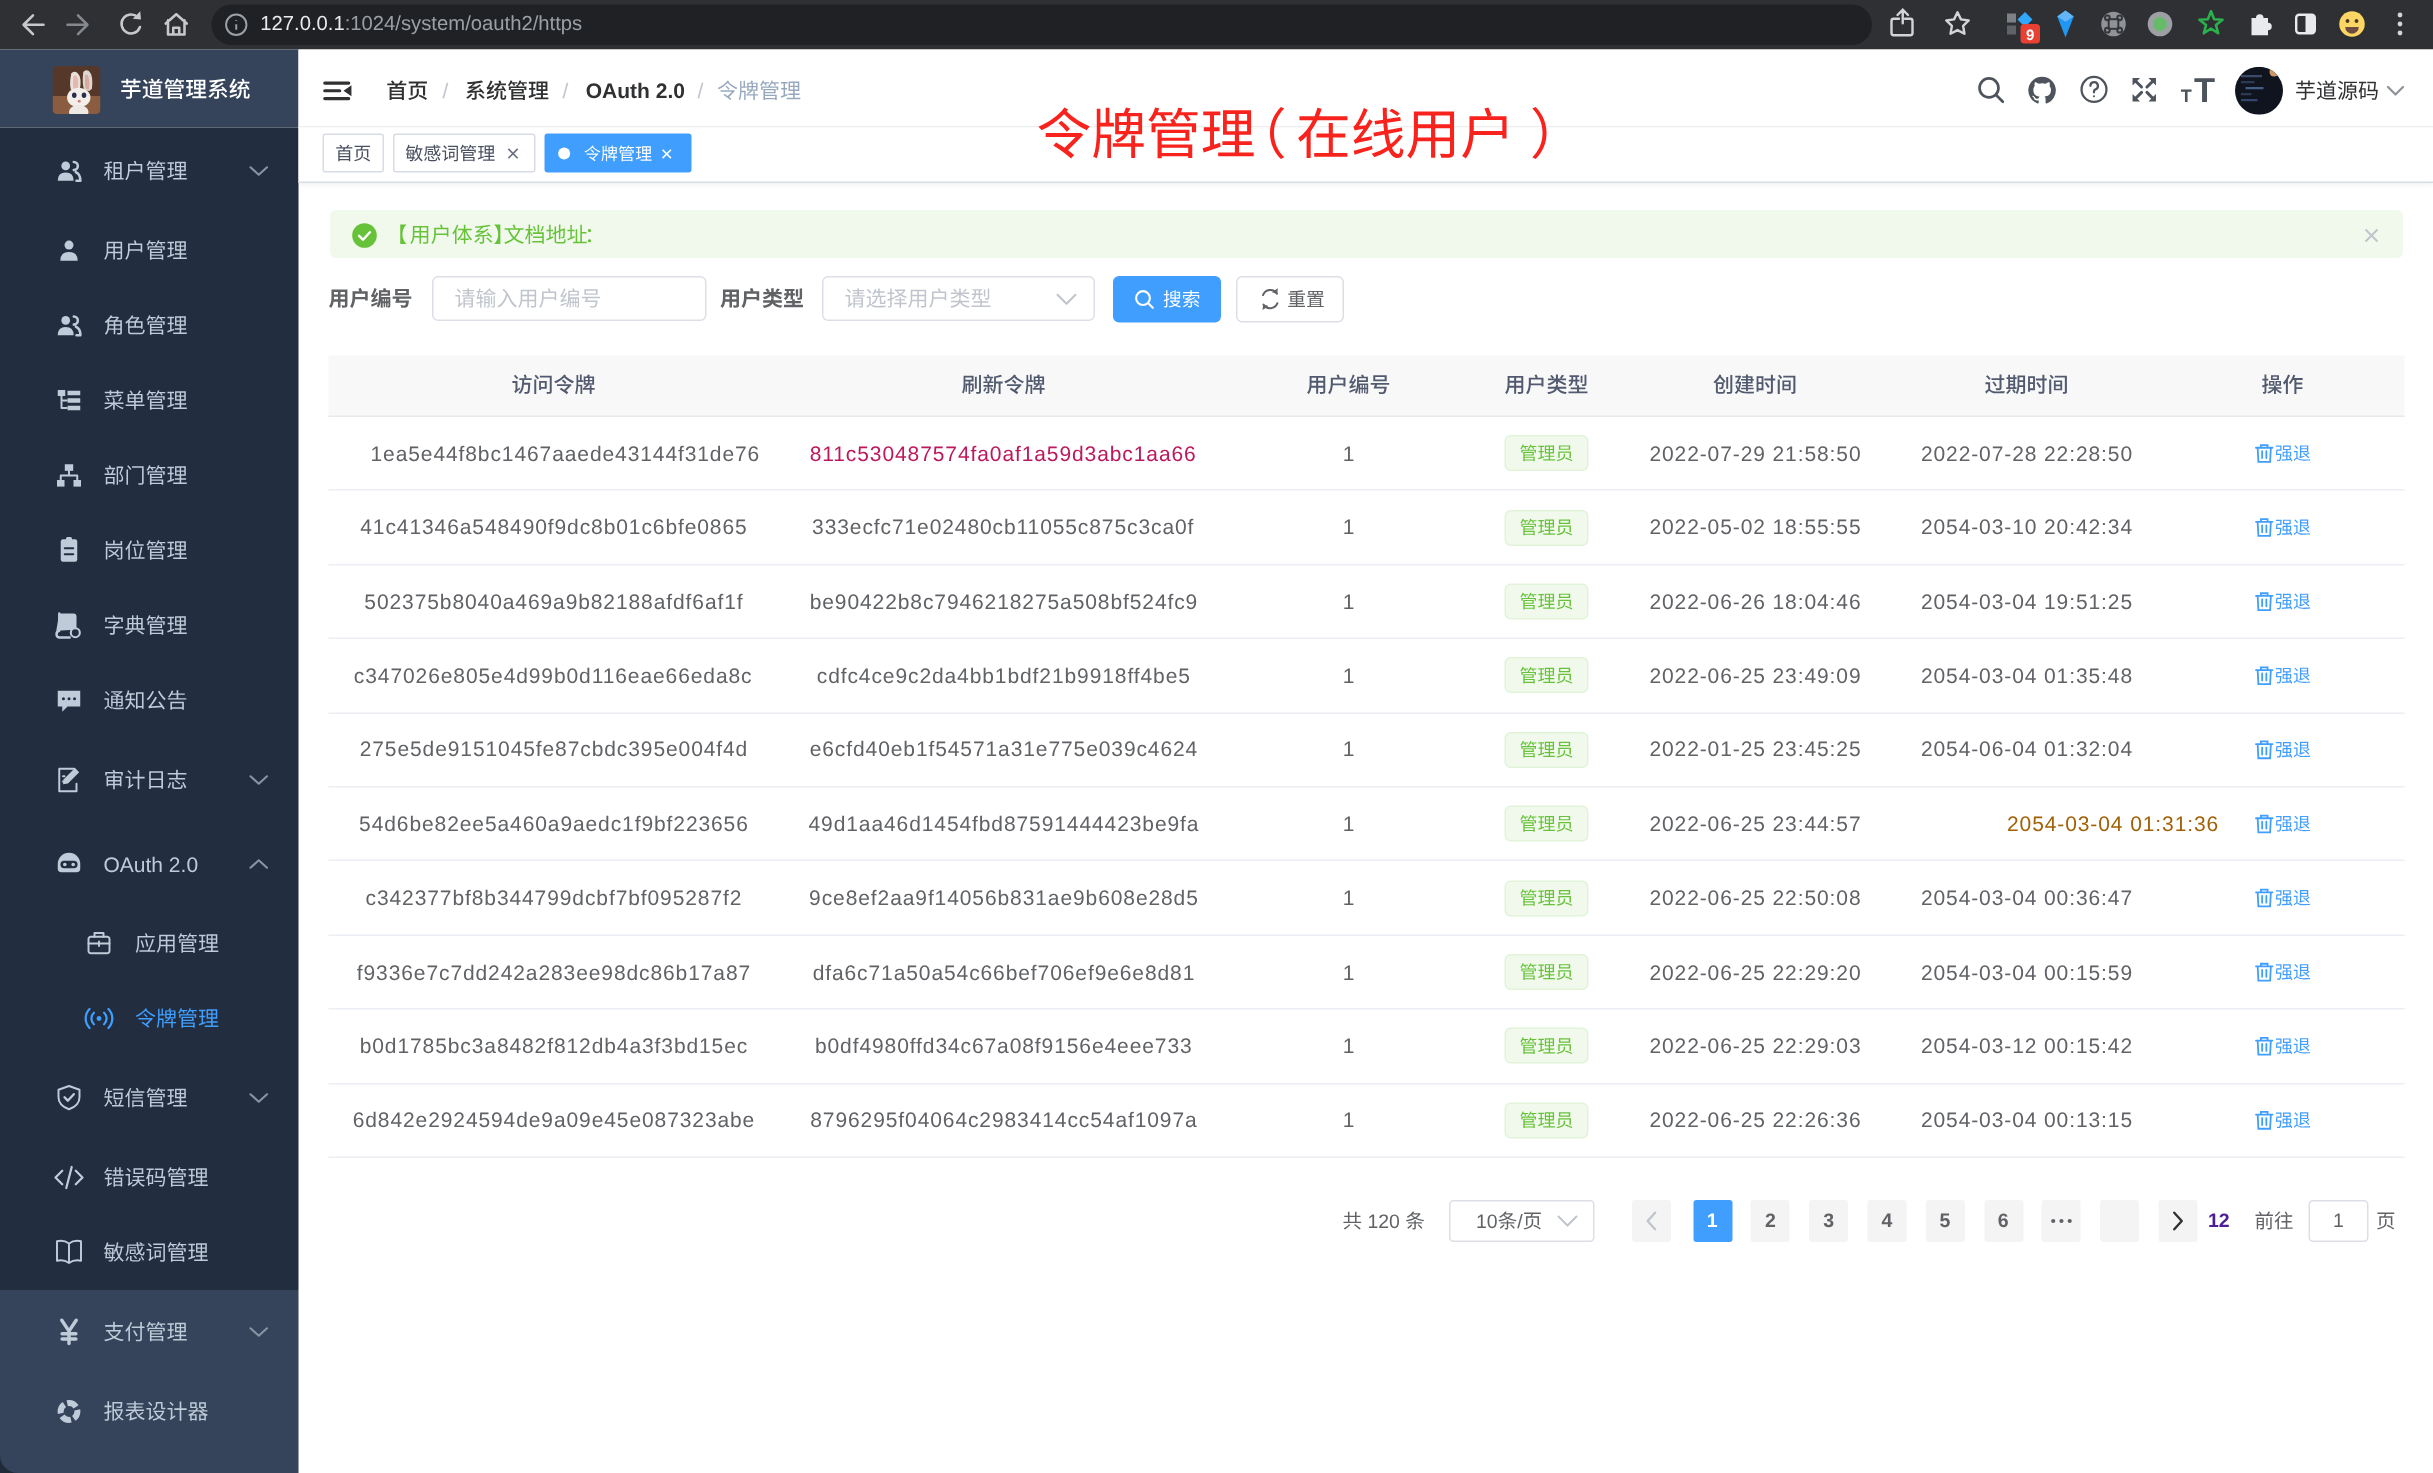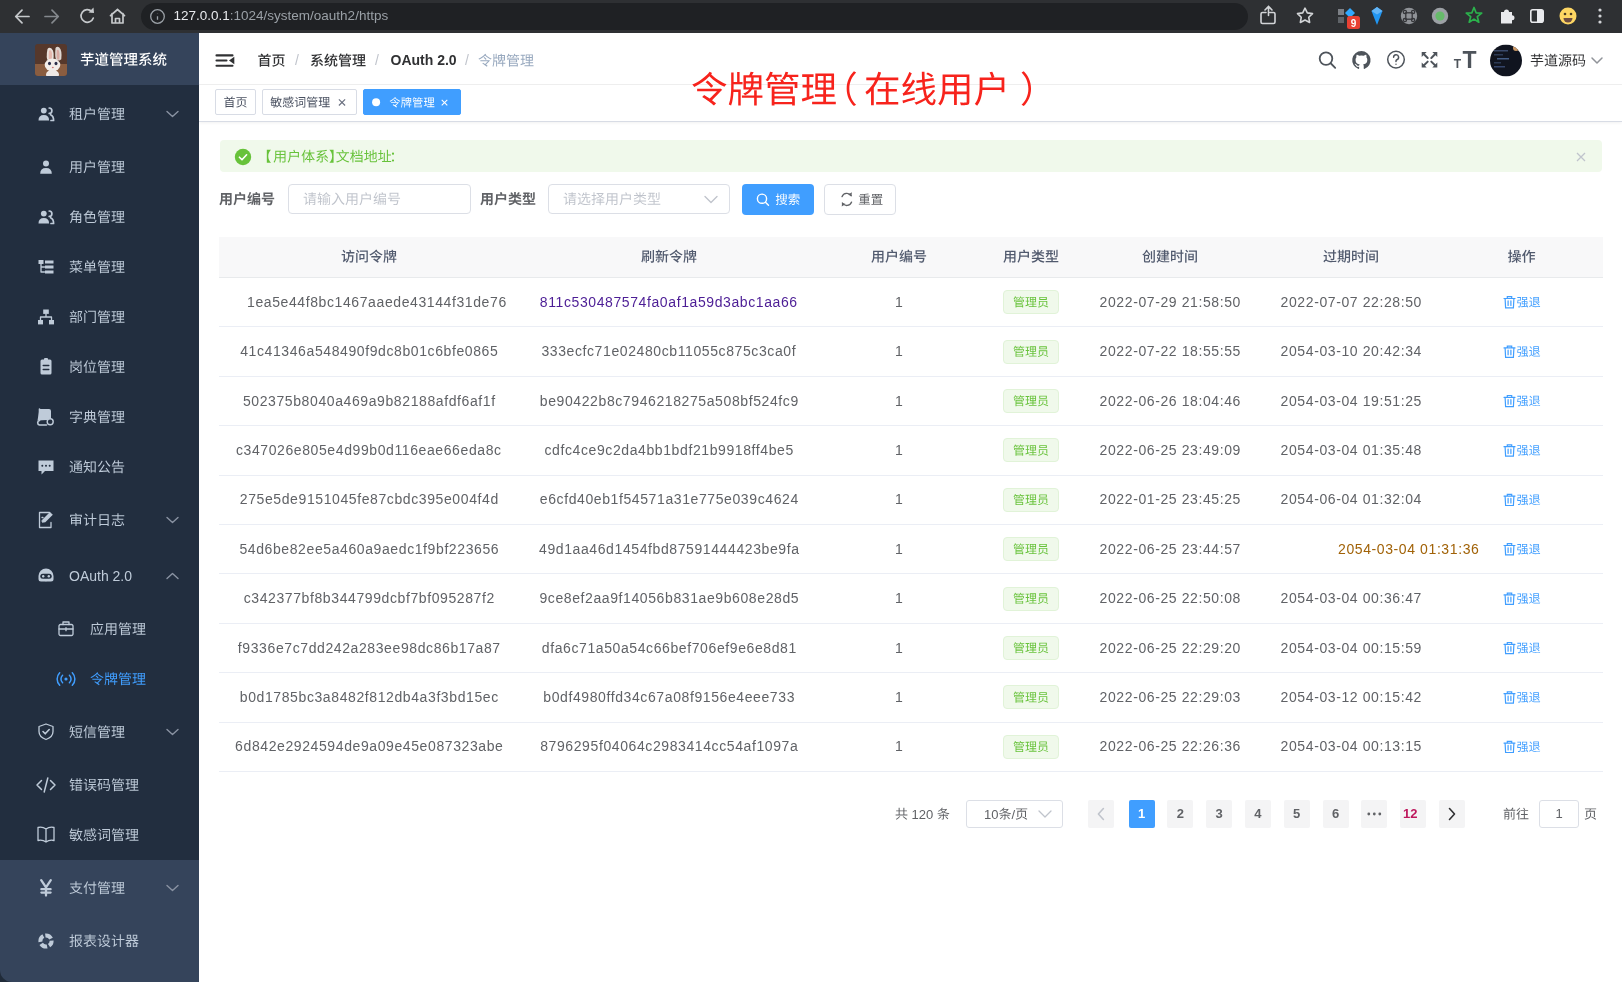--- a/index.html
+++ b/index.html
@@ -19,30 +19,30 @@
     <div style="position:absolute;left:261.5px;top:89px;width:95.7px;height:26px;background:#fff;border:1px solid #d8dce5;border-radius:2px;box-sizing:border-box"></div>
     <div style="position:absolute;left:363.3px;top:89px;width:97.4px;height:26px;background:#409eff;border:1px solid #409eff;border-radius:2px;box-sizing:border-box"></div>
     <div style="position:absolute;left:220px;top:140px;width:1382px;height:32px;background:#f0f9eb;border-radius:4px"></div>
     <div style="position:absolute;left:288px;top:184px;width:183px;height:30px;background:#fff;border:1px solid #dcdfe6;border-radius:4px;box-sizing:border-box"></div>
     <div style="position:absolute;left:548px;top:184px;width:182px;height:30px;background:#fff;border:1px solid #dcdfe6;border-radius:4px;box-sizing:border-box"></div>
     <div style="position:absolute;left:742px;top:184px;width:72px;height:30.5px;background:#409eff;border-radius:4px"></div>
     <div style="position:absolute;left:824px;top:184px;width:72px;height:30.5px;background:#fff;border:1px solid #dcdfe6;border-radius:4px;box-sizing:border-box"></div>
     <div style="position:absolute;left:219px;top:237px;width:1384px;height:41px;background:#f8f8f9;border-bottom:1px solid #e8eaec;box-sizing:border-box"></div>
     <div style="position:absolute;left:219px;top:278px;width:1384px;height:49.4px;border-bottom:1px solid #ebeef5;box-sizing:border-box"></div>
     <div style="position:absolute;left:247px;top:291.7px;width:269.177px;font:400 14px/21px 'Liberation Sans',sans-serif;color:#606266;letter-spacing:0.6px;white-space:nowrap">1ea5e44f8bc1467aaede43144f31de76</div>
-    <div style="position:absolute;left:539.804px;top:291.7px;width:268.391px;font:400 14px/21px 'Liberation Sans',sans-serif;color:#4c1d95;letter-spacing:0.6px;white-space:nowrap">811c530487574fa0af1a59d3abc1aa66</div>
+    <div style="position:absolute;left:539.804px;top:291.7px;width:268.391px;font:400 14px/21px 'Liberation Sans',sans-serif;color:#be185d;letter-spacing:0.6px;white-space:nowrap">811c530487574fa0af1a59d3abc1aa66</div>
     <div style="position:absolute;left:895.107px;top:291.7px;width:17.7861px;font:400 14px/21px 'Liberation Sans',sans-serif;color:#606266;letter-spacing:0px;white-space:nowrap">1</div>
     <div style="position:absolute;left:1099.6px;top:291.7px;width:150.799px;font:400 14px/21px 'Liberation Sans',sans-serif;color:#606266;letter-spacing:0.6px;white-space:nowrap">2022-07-29 21:58:50</div>
-    <div style="position:absolute;left:1280.6px;top:291.7px;width:150.799px;font:400 14px/21px 'Liberation Sans',sans-serif;color:#606266;letter-spacing:0.6px;white-space:nowrap">2022-07-07 22:28:50</div>
+    <div style="position:absolute;left:1280.6px;top:291.7px;width:150.799px;font:400 14px/21px 'Liberation Sans',sans-serif;color:#606266;letter-spacing:0.6px;white-space:nowrap">2022-07-28 22:28:50</div>
     <div style="position:absolute;left:1003px;top:290.2px;width:56px;height:24px;background:#f0f9eb;border:1px solid #e1f3d8;border-radius:4px;box-sizing:border-box"></div>
     <div style="position:absolute;left:219px;top:327.4px;width:1384px;height:49.4px;border-bottom:1px solid #ebeef5;box-sizing:border-box"></div>
     <div style="position:absolute;left:240.198px;top:341.1px;width:267.605px;font:400 14px/21px 'Liberation Sans',sans-serif;color:#606266;letter-spacing:0.6px;white-space:nowrap">41c41346a548490f9dc8b01c6bfe0865</div>
     <div style="position:absolute;left:541.377px;top:341.1px;width:265.246px;font:400 14px/21px 'Liberation Sans',sans-serif;color:#606266;letter-spacing:0.6px;white-space:nowrap">333ecfc71e02480cb11055c875c3ca0f</div>
     <div style="position:absolute;left:895.107px;top:341.1px;width:17.7861px;font:400 14px/21px 'Liberation Sans',sans-serif;color:#606266;letter-spacing:0px;white-space:nowrap">1</div>
-    <div style="position:absolute;left:1099.6px;top:341.1px;width:150.799px;font:400 14px/21px 'Liberation Sans',sans-serif;color:#606266;letter-spacing:0.6px;white-space:nowrap">2022-07-22 18:55:55</div>
+    <div style="position:absolute;left:1099.6px;top:341.1px;width:150.799px;font:400 14px/21px 'Liberation Sans',sans-serif;color:#606266;letter-spacing:0.6px;white-space:nowrap">2022-05-02 18:55:55</div>
     <div style="position:absolute;left:1280.6px;top:341.1px;width:150.799px;font:400 14px/21px 'Liberation Sans',sans-serif;color:#606266;letter-spacing:0.6px;white-space:nowrap">2054-03-10 20:42:34</div>
     <div style="position:absolute;left:1003px;top:339.6px;width:56px;height:24px;background:#f0f9eb;border:1px solid #e1f3d8;border-radius:4px;box-sizing:border-box"></div>
     <div style="position:absolute;left:219px;top:376.8px;width:1384px;height:49.4px;border-bottom:1px solid #ebeef5;box-sizing:border-box"></div>
     <div style="position:absolute;left:242.915px;top:390.5px;width:262.17px;font:400 14px/21px 'Liberation Sans',sans-serif;color:#606266;letter-spacing:0.6px;white-space:nowrap">502375b8040a469a9b82188afdf6af1f</div>
     <div style="position:absolute;left:539.804px;top:390.5px;width:268.391px;font:400 14px/21px 'Liberation Sans',sans-serif;color:#606266;letter-spacing:0.6px;white-space:nowrap">be90422b8c7946218275a508bf524fc9</div>
     <div style="position:absolute;left:895.107px;top:390.5px;width:17.7861px;font:400 14px/21px 'Liberation Sans',sans-serif;color:#606266;letter-spacing:0px;white-space:nowrap">1</div>
     <div style="position:absolute;left:1099.6px;top:390.5px;width:150.799px;font:400 14px/21px 'Liberation Sans',sans-serif;color:#606266;letter-spacing:0.6px;white-space:nowrap">2022-06-26 18:04:46</div>
     <div style="position:absolute;left:1280.6px;top:390.5px;width:150.799px;font:400 14px/21px 'Liberation Sans',sans-serif;color:#606266;letter-spacing:0.6px;white-space:nowrap">2054-03-04 19:51:25</div>
     <div style="position:absolute;left:1003px;top:389px;width:56px;height:24px;background:#f0f9eb;border:1px solid #e1f3d8;border-radius:4px;box-sizing:border-box"></div>
     <div style="position:absolute;left:219px;top:426.2px;width:1384px;height:49.4px;border-bottom:1px solid #ebeef5;box-sizing:border-box"></div>
@@ -103,21 +103,21 @@
     <div style="position:absolute;left:1206.1px;top:800px;width:26px;height:28px;background:#f4f4f5;border-radius:2px"></div>
     <div style="position:absolute;left:1215.49px;top:804.25px;width:30px;font:bold 13px/19.5px 'Liberation Sans',sans-serif;color:#606266;letter-spacing:0;white-space:nowrap">3</div>
     <div style="position:absolute;left:1244.9px;top:800px;width:26px;height:28px;background:#f4f4f5;border-radius:2px"></div>
     <div style="position:absolute;left:1254.29px;top:804.25px;width:30px;font:bold 13px/19.5px 'Liberation Sans',sans-serif;color:#606266;letter-spacing:0;white-space:nowrap">4</div>
     <div style="position:absolute;left:1283.7px;top:800px;width:26px;height:28px;background:#f4f4f5;border-radius:2px"></div>
     <div style="position:absolute;left:1293.09px;top:804.25px;width:30px;font:bold 13px/19.5px 'Liberation Sans',sans-serif;color:#606266;letter-spacing:0;white-space:nowrap">5</div>
     <div style="position:absolute;left:1322.5px;top:800px;width:26px;height:28px;background:#f4f4f5;border-radius:2px"></div>
     <div style="position:absolute;left:1331.89px;top:804.25px;width:30px;font:bold 13px/19.5px 'Liberation Sans',sans-serif;color:#606266;letter-spacing:0;white-space:nowrap">6</div>
     <div style="position:absolute;left:1361.3px;top:800px;width:26px;height:28px;background:#f4f4f5;border-radius:2px"></div>
     <div style="position:absolute;left:1400.1px;top:800px;width:26px;height:28px;background:#f4f4f5;border-radius:2px"></div>
-    <div style="position:absolute;left:1403px;top:804.25px;width:30px;font:bold 13px/19.5px 'Liberation Sans',sans-serif;color:#be185d;letter-spacing:0;white-space:nowrap">12</div>
+    <div style="position:absolute;left:1472px;top:804.25px;width:30px;font:bold 13px/19.5px 'Liberation Sans',sans-serif;color:#4c1d95;letter-spacing:0;white-space:nowrap">12</div>
     <div style="position:absolute;left:1438.9px;top:800px;width:26px;height:28px;background:#f4f4f5;border-radius:2px"></div>
     <div style="position:absolute;left:1539px;top:800px;width:40px;height:28px;background:#fff;border:1px solid #dcdfe6;border-radius:3px;box-sizing:border-box"></div>
     <div style="position:absolute;left:1555.39px;top:804.25px;width:10px;font:400 13px/19.5px 'Liberation Sans',sans-serif;color:#606266;letter-spacing:0;white-space:nowrap">1</div>
     <svg width="1622" height="982" viewBox="0 0 1622 982" style="position:absolute;left:0;top:0;pointer-events:none">
       <defs>
         <path id="gM828b" d="M619 844V750H378V844H284V750H62V663H284V572H378V663H619V572H712V663H940V750H712V844ZM55 319V230H457V34C457 17 450 12 430 12C409 12 336 11 264 14C279 -12 296 -53 301 -81C394 -81 458 -79 498 -65C539 -50 552 -23 552 32V230H946V319H552V454H875V542H133V454H457V319Z"></path>
         <path id="gM9053" d="M56 760C108 708 170 636 197 590L274 642C245 689 181 758 129 806ZM471 364H778V293H471ZM471 230H778V158H471ZM471 498H778V427H471ZM382 566V89H871V566H636C647 588 658 614 669 640H950V717H773C795 748 819 784 841 818L750 844C734 807 704 755 678 717H503L557 741C544 771 513 817 487 850L407 817C430 787 454 747 468 717H312V640H567C561 616 554 589 547 566ZM269 486H48V398H178V103C134 85 83 47 35 0L92 -79C141 -19 192 36 228 36C252 36 284 8 328 -16C400 -54 486 -66 605 -66C702 -66 871 -60 941 -55C943 -29 957 13 967 37C870 25 719 17 608 17C500 17 411 24 345 59C312 76 289 93 269 103Z"></path>
         <path id="gM7ba1" d="M204 438V-85H300V-54H758V-84H852V168H300V227H799V438ZM758 17H300V97H758ZM432 625C442 606 453 584 461 564H89V394H180V492H826V394H923V564H557C547 589 532 619 516 642ZM300 368H706V297H300ZM164 850C138 764 93 678 37 623C60 613 100 592 118 580C147 612 175 654 200 700H255C279 663 301 619 311 590L391 618C383 640 366 671 348 700H489V767H232C241 788 249 810 256 832ZM590 849C572 777 537 705 491 659C513 648 552 628 569 615C590 639 609 667 627 699H684C714 662 745 616 757 587L834 622C824 643 805 672 783 699H945V767H659C668 788 676 810 682 832Z"></path>
         <path id="gM7406" d="M492 534H624V424H492ZM705 534H834V424H705ZM492 719H624V610H492ZM705 719H834V610H705ZM323 34V-52H970V34H712V154H937V240H712V343H924V800H406V343H616V240H397V154H616V34ZM30 111 53 14C144 44 262 84 371 121L355 211L250 177V405H347V492H250V693H362V781H41V693H160V492H51V405H160V149C112 134 67 121 30 111Z"></path>
         <path id="gM7cfb" d="M267 220C217 152 134 81 56 35C80 21 120 -10 139 -28C214 25 303 107 362 187ZM629 176C710 115 810 27 858 -29L940 28C888 84 785 168 705 225ZM654 443C677 421 701 396 724 371L345 346C486 416 630 502 764 606L694 668C647 628 595 590 543 554L317 543C384 590 450 648 510 708C640 721 764 739 863 763L795 842C631 801 345 775 100 764C110 742 122 705 124 681C205 684 292 689 378 696C318 637 254 587 230 571C200 550 177 535 156 532C165 509 178 468 182 450C204 458 236 463 419 474C342 427 277 392 244 377C182 346 139 328 104 323C114 298 128 255 132 237C162 249 204 255 459 275V31C459 19 455 16 439 15C422 14 364 14 308 17C322 -9 338 -49 343 -76C417 -76 470 -76 507 -61C545 -46 555 -20 555 28V282L786 300C814 267 837 236 853 210L927 255C887 318 803 411 726 480Z"></path>

